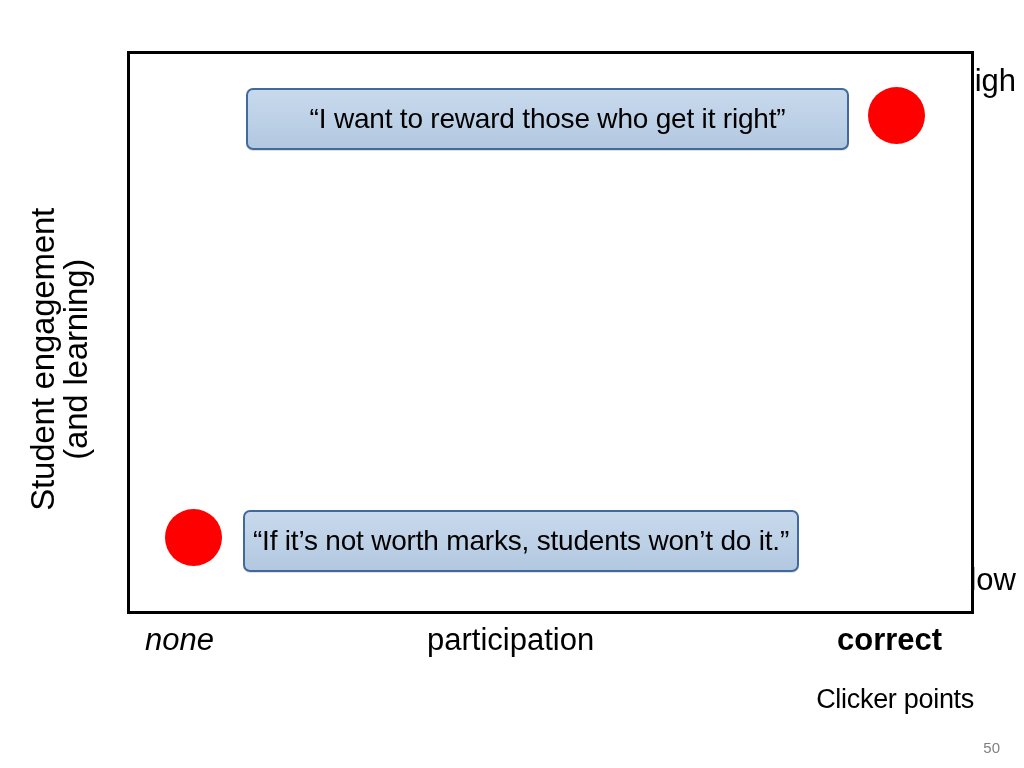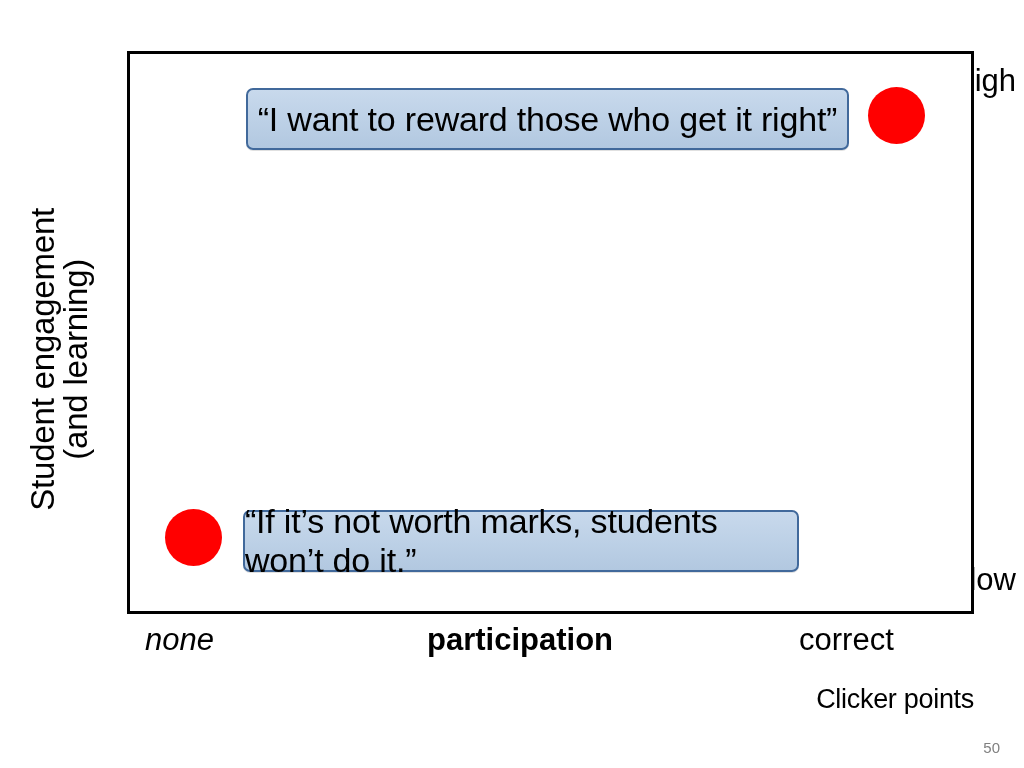--- a/index.html
+++ b/index.html
@@ -76,34 +76,34 @@
   .y-tick-high { top: 63px; }
   .y-tick-low  { top: 562px; }
 
   .x-tick {
     position: absolute;
     top: 622px;
     font-size: 31px;
     white-space: nowrap;
   }
   .x-tick-none { left: 145px; font-style: italic; }
-  .x-tick-participation { left: 427px; font-weight: bold; }
-  .x-tick-correct { left: 799px; }
+  .x-tick-participation { left: 427px; }
+  .x-tick-correct { left: 837px; font-weight: bold; }
 
   
   .callout {
     position: absolute;
     box-sizing: border-box;
     border: 2px solid #41699b;
     border-radius: 7px;
     background: linear-gradient(to bottom, #c8d9ec 0%, #bcd0e6 55%, #b2c8e0 100%);
     display: flex;
     align-items: center;
     justify-content: center;
-    font-size: 34px;
+    font-size: 28px;
     color: #000000;
     letter-spacing: -0.2px;
     box-shadow: 0 1px 0 rgba(0,0,0,0.12);
   }
   .callout-top {
     left: 246px;
     top: 88px;
     width: 603px;
     height: 62px;
   }

